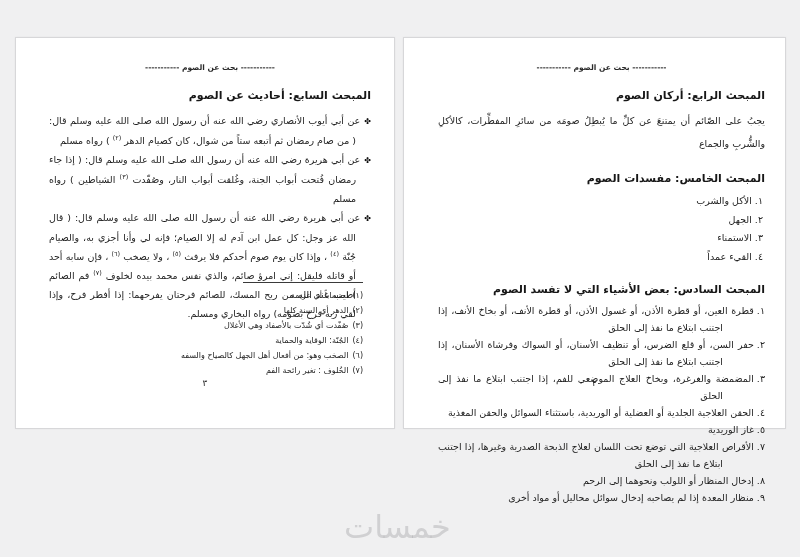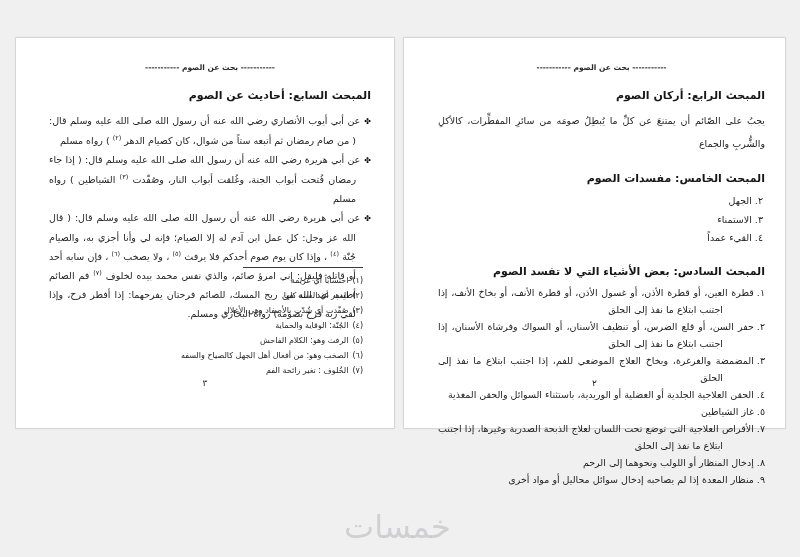--- a/index.html
+++ b/index.html
@@ -85,62 +85,62 @@
       <div>
 
           <div class="footnote"><span class="fn-num">(١)</span><span>احتساباً أي عزيمة</span></div>
 
           <div class="footnote"><span class="fn-num">(٢)</span><span>الدهر أي السنة كلها</span></div>
 
           <div class="footnote"><span class="fn-num">(٣)</span><span>صُفّدت أي شُدّت بالأصفاد وهي الأغلال</span></div>
 
           <div class="footnote"><span class="fn-num">(٤)</span><span>الجُنّة: الوقاية والحماية</span></div>
 
-          <div class="footnote"><span class="fn-num">(٥)</span><span>الرفث وهو: الكلام الفاحش</span></div>
 
           <div class="footnote"><span class="fn-num">(٦)</span><span>الصخب وهو: من أفعال أهل الجهل كالصياح والسفه</span></div>
 
           <div class="footnote"><span class="fn-num">(٧)</span><span>الخُلوف : تغير رائحة الفم</span></div>
         </div>
     </div>
     <div class="pagenum">٣</div>
   </div>
 </div>
 
 <div class="page" id="page-right">
   <div class="inner">
     <div class="running-head">----------- بحث عن الصوم -----------</div>
 
     <div class="heading">المبحث الرابع: أركان الصوم</div>
     <div class="para">يجبُ على الصّائم أن يمتنعَ عن كلِّ ما يُبطِلُ صومَه من سائرِ المفطِّرات، كالأكلِ والشُّربِ والجماع</div>
 
     <div class="heading">المبحث الخامس: مفسدات الصوم</div>
     <div class="numlist-plain">
 
+        <div class="num-item"><span class="num">١.</span><span class="ntext">الأكل والشرب</span></div>
 
         <div class="num-item"><span class="num">٢.</span><span class="ntext">الجهل</span></div>
 
         <div class="num-item"><span class="num">٣.</span><span class="ntext">الاستمناء</span></div>
 
         <div class="num-item"><span class="num">٤.</span><span class="ntext">القيء عمداً</span></div>
 
       </div>
 
     <div class="heading">المبحث السادس: بعض الأشياء التي لا تفسد الصوم</div>
     <div class="numlist-wrap">
 
         <div class="num-item"><span class="num">١.</span><span class="ntext">قطرة العين، أو قطرة الأذن، أو غسول الأذن، أو قطرة الأنف، أو بخاخ الأنف، إذا اجتنب ابتلاع ما نفذ إلى الحلق</span></div>
 
         <div class="num-item"><span class="num">٢.</span><span class="ntext">حفر السن، أو قلع الضرس، أو تنظيف الأسنان، أو السواك وفرشاة الأسنان، إذا اجتنب ابتلاع ما نفذ إلى الحلق</span></div>
 
         <div class="num-item"><span class="num">٣.</span><span class="ntext">المضمضة والغرغرة، وبخاخ العلاج الموضعي للفم، إذا اجتنب ابتلاع ما نفذ إلى الحلق</span></div>
 
         <div class="num-item"><span class="num">٤.</span><span class="ntext">الحقن العلاجية الجلدية أو العضلية أو الوريدية، باستثناء السوائل والحقن المغذية</span></div>
 
-        <div class="num-item"><span class="num">٥.</span><span class="ntext">غاز الشياطين</span></div>
+        <div class="num-item"><span class="num">٥.</span><span class="ntext">غاز الوريدية</span></div>
 
 
         <div class="num-item"><span class="num">٧.</span><span class="ntext">الأقراص العلاجية التي توضع تحت اللسان لعلاج الذبحة الصدرية وغيرها، إذا اجتنب ابتلاع ما نفذ إلى الحلق</span></div>
 
         <div class="num-item"><span class="num">٨.</span><span class="ntext">إدخال المنظار أو اللولب ونحوهما إلى الرحم</span></div>
 
         <div class="num-item"><span class="num">٩.</span><span class="ntext">منظار المعدة إذا لم يصاحبه إدخال سوائل محاليل أو مواد أخرى</span></div>
       </div>
 
     <div class="pagenum">٢</div>

